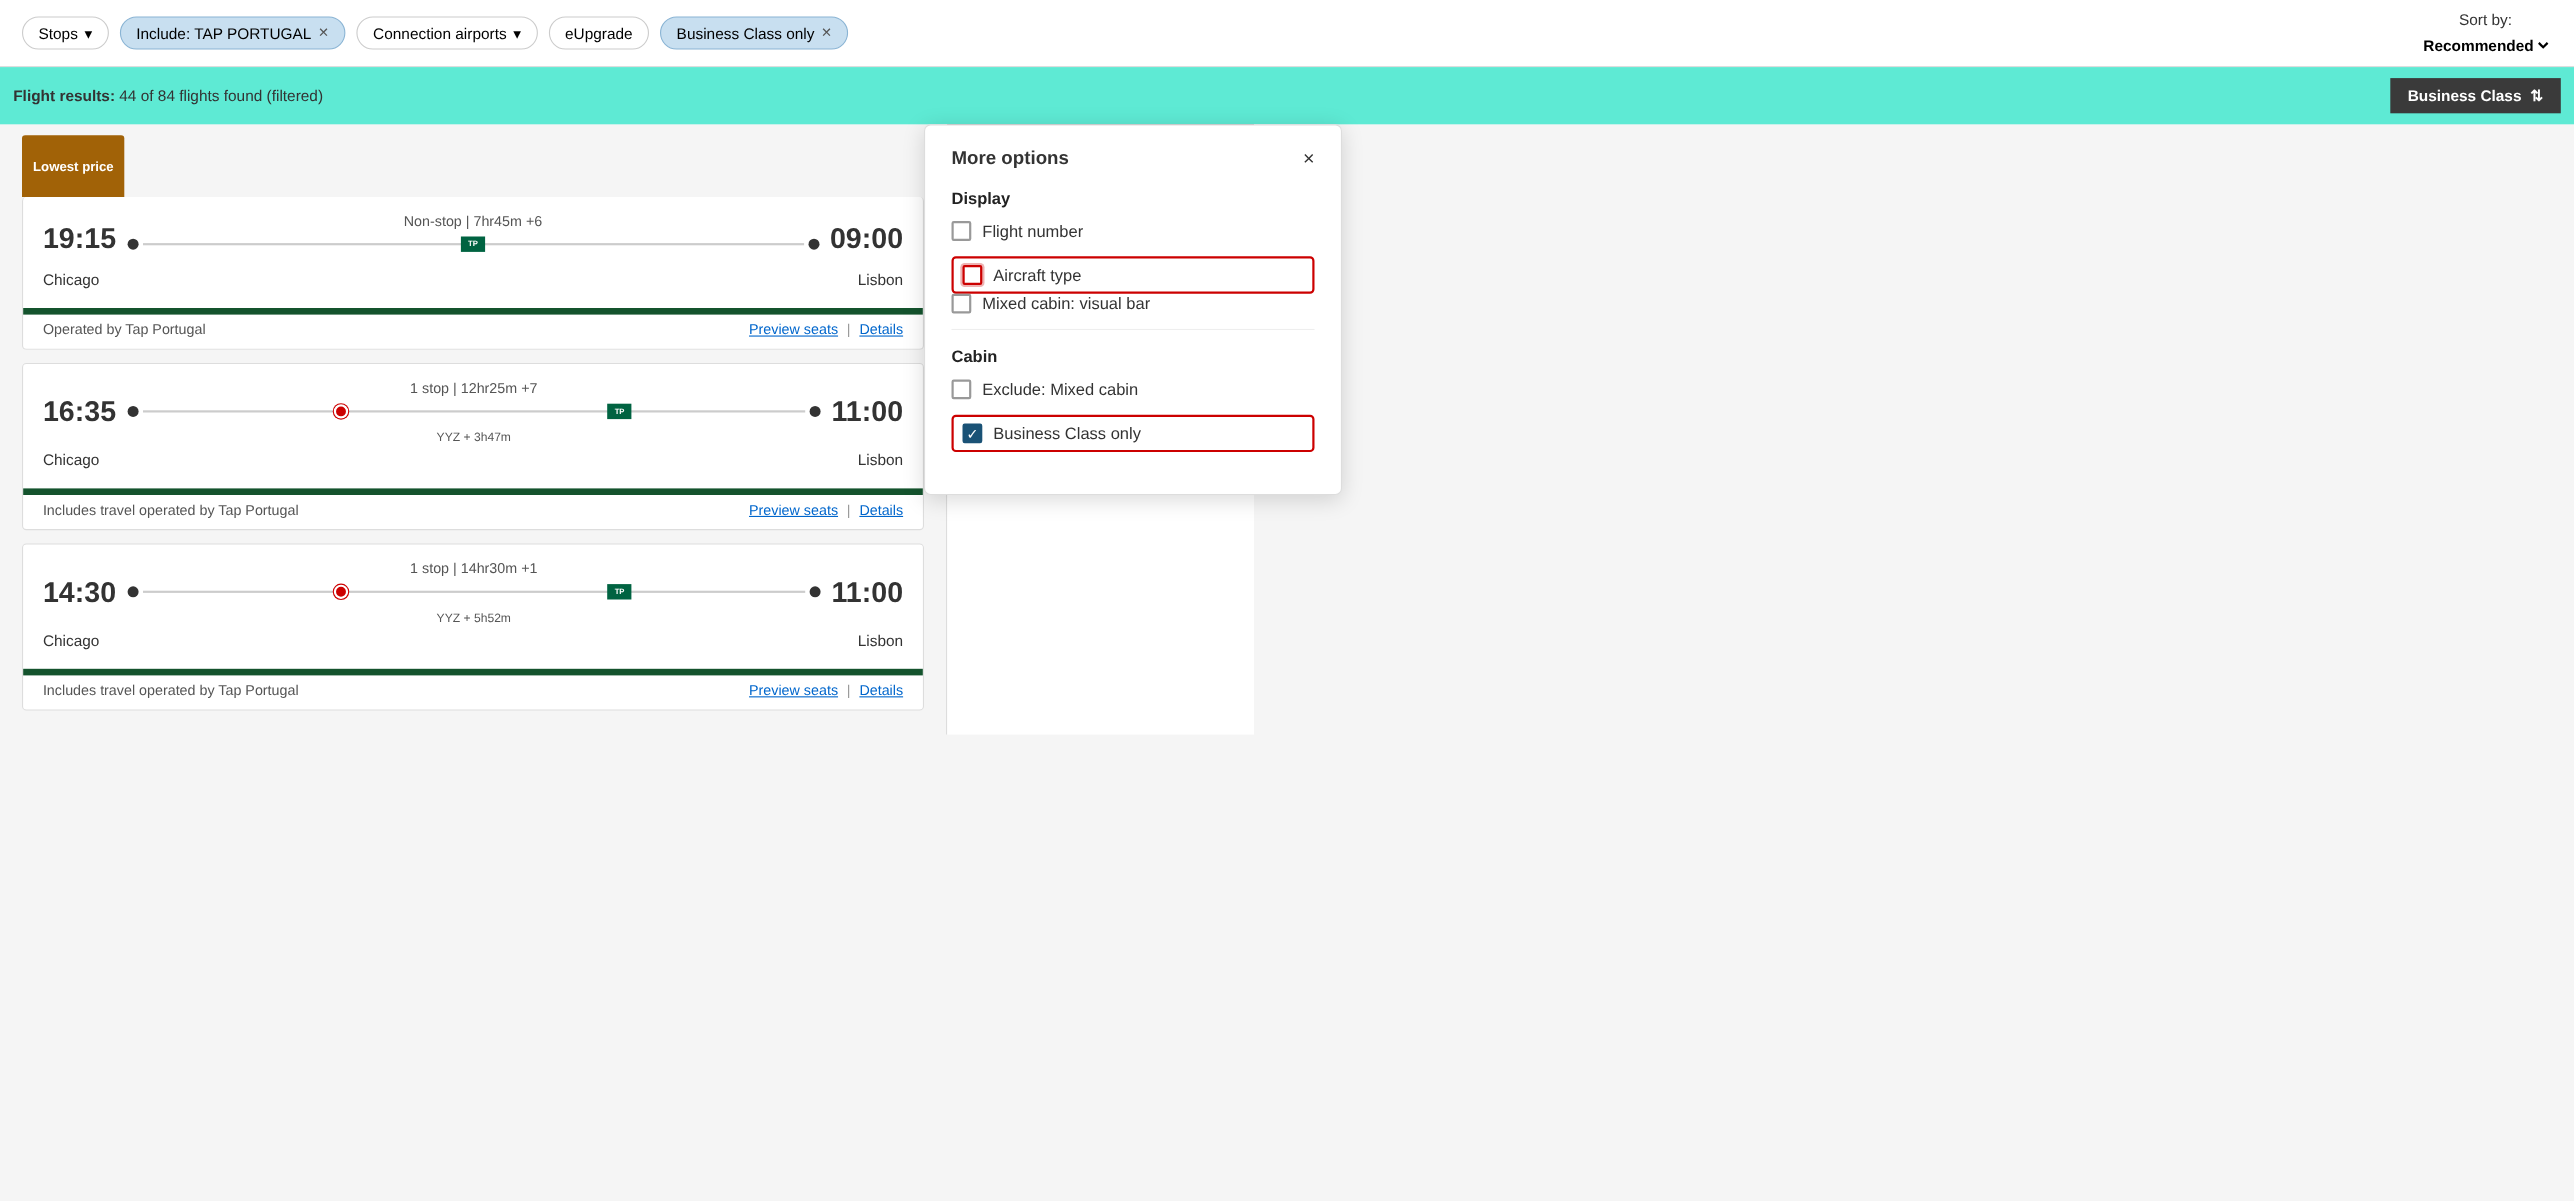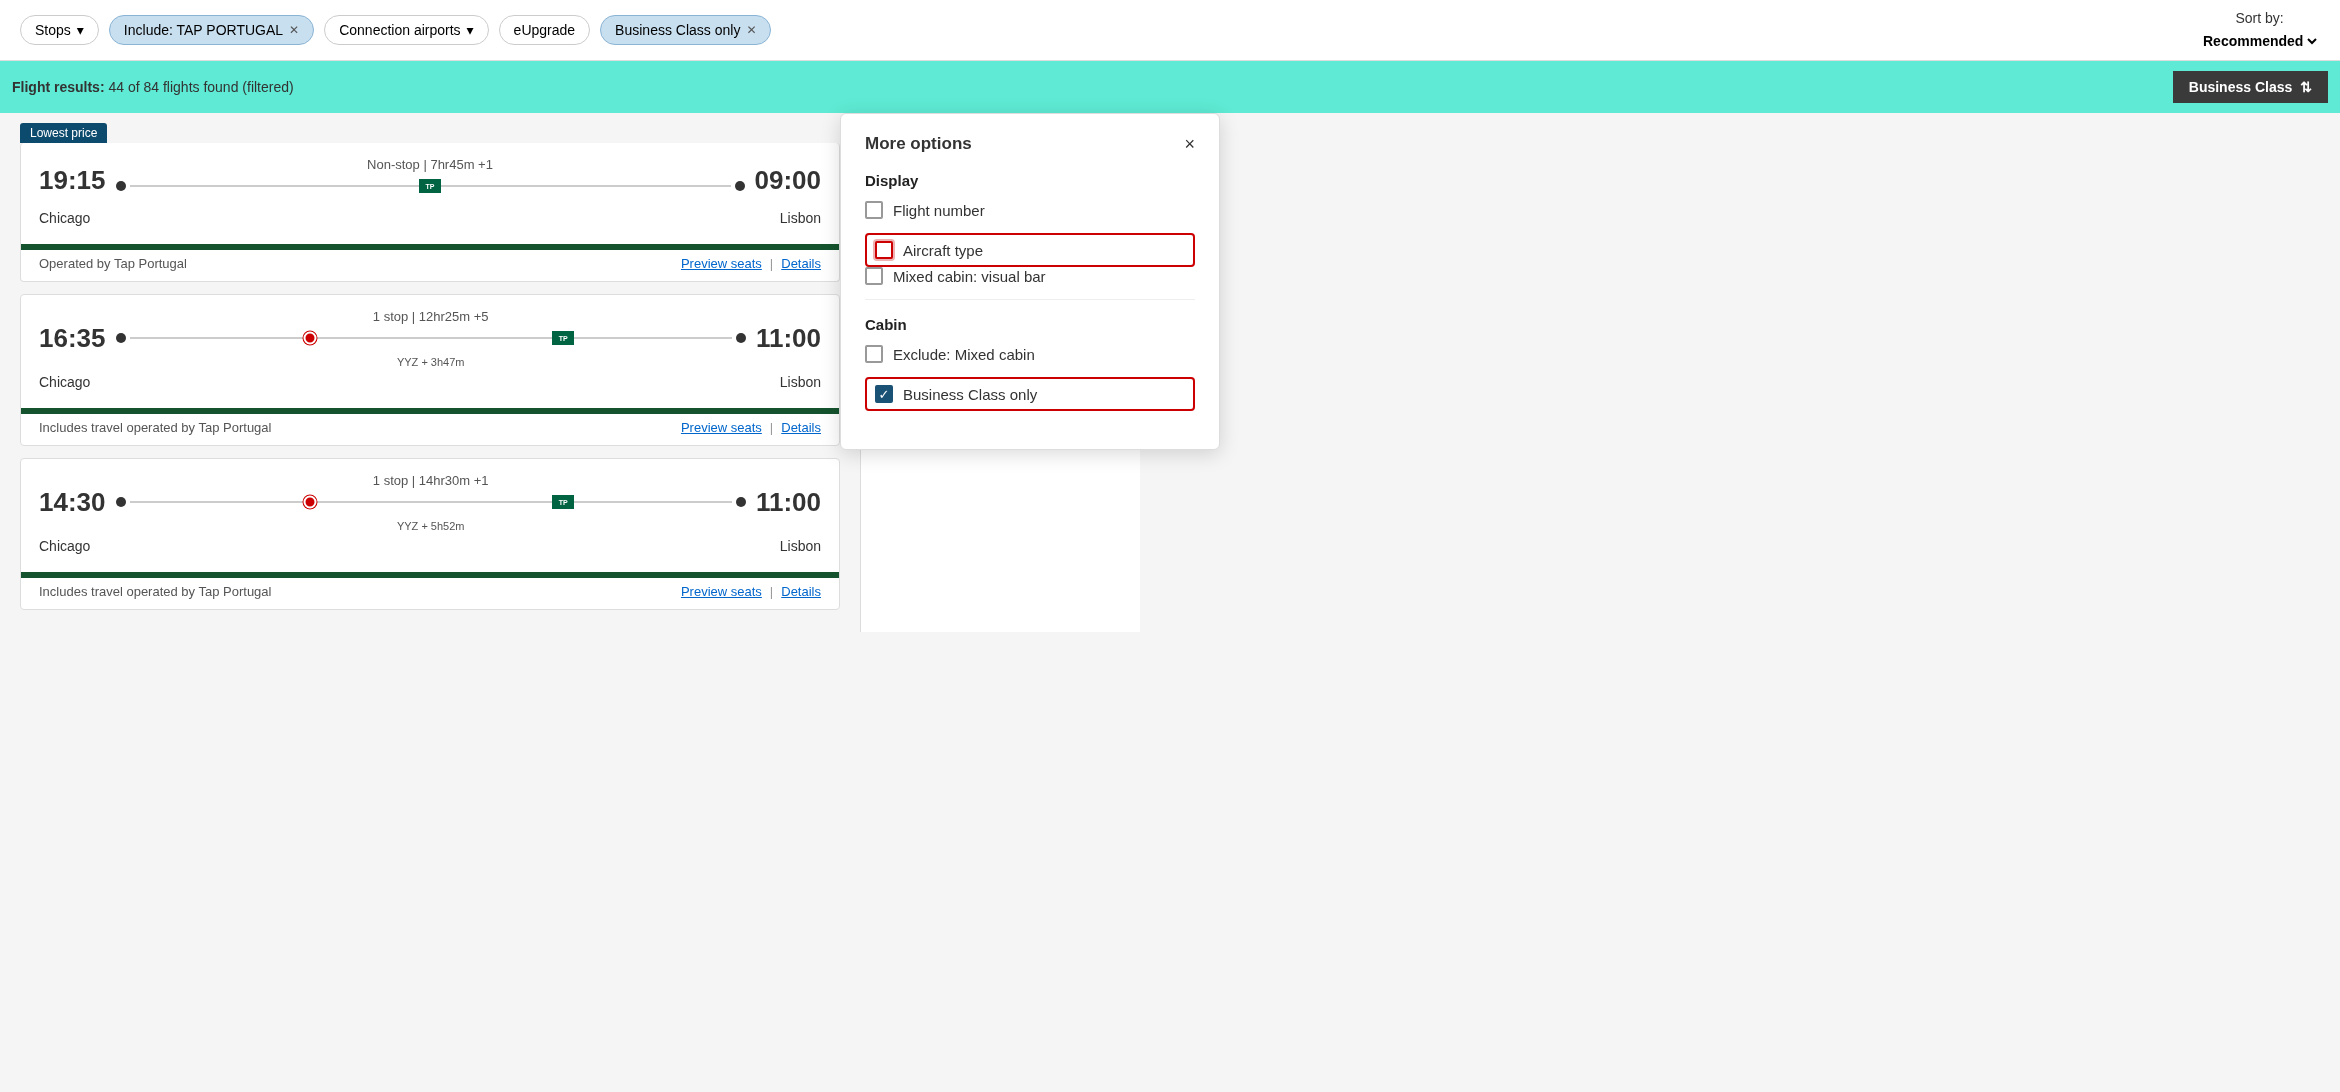--- a/index.html
+++ b/index.html
@@ -93,25 +93,25 @@
       position: relative;
     }
 
     .flights-list {
       flex: 1;
       padding: 10px 20px;
       max-width: 860px;
     }
 
     .lowest-price-badge {
-      background: #0c4a6e;
+      background: #a16207;
       color: #fff;
       font-size: 12px;
-      font-weight: 400;
-      padding: 3px 10px;
+      font-weight: 700;
+      padding: 21px 10px;
       display: inline-block;
       border-radius: 3px 3px 0 0;
       margin-bottom: 0;
     }
 
     .flight-card {
       background: #fff;
       border: 1px solid #ddd;
       border-radius: 4px;
       margin-bottom: 12px;
@@ -423,21 +423,21 @@
   <div class="flights-list">
 
     <div>
       <span class="lowest-price-badge">Lowest price</span>
     </div>
     <div class="flight-card top-badge">
       <div class="flight-main">
         <div class="flight-times-row">
           <span class="depart-time">19:15</span>
           <div class="flight-info-middle">
-            <span style="font-size:13px;color:#555;">Non-stop | 7hr45m +1</span>
+            <span style="font-size:13px;color:#555;">Non-stop | 7hr45m +6</span>
             <div class="route-line" style="width:100%;padding:0 10px;">
               <div class="route-dot"></div>
               <div class="route-line-inner">
                 <div style="position:absolute;top:50%;left:50%;transform:translate(-50%,-50%);width:22px;height:14px;background:#006341;display:flex;align-items:center;justify-content:center;">
                   <span style="color:#fff;font-size:7px;font-weight:700;">TP</span>
                 </div>
               </div>
               <div class="route-dot"></div>
             </div>
           </div>
@@ -456,21 +456,21 @@
           <a>Details</a>
         </div>
       </div>
     </div>
 
     <div class="flight-card">
       <div class="flight-main">
         <div class="flight-times-row">
           <span class="depart-time">16:35</span>
           <div class="flight-info-middle">
-            <span style="font-size:13px;color:#555;">1 stop | 12hr25m +5</span>
+            <span style="font-size:13px;color:#555;">1 stop | 12hr25m +7</span>
             <div class="route-line" style="width:100%;padding:0 10px;">
               <div class="route-dot"></div>
               <div class="route-line-inner">
                 <div style="position:absolute;top:50%;left:30%;transform:translate(-50%,-50%);display:flex;flex-direction:column;align-items:center;">
                   <div style="width:13px;height:13px;border-radius:50%;background:#cc0000;border:2px solid #fff;box-shadow:0 0 0 1px #cc0000;"></div>
                 </div>
                 <div style="position:absolute;top:50%;left:72%;transform:translate(-50%,-50%);width:22px;height:14px;background:#006341;display:flex;align-items:center;justify-content:center;">
                   <span style="color:#fff;font-size:7px;font-weight:700;">TP</span>
                 </div>
               </div>

